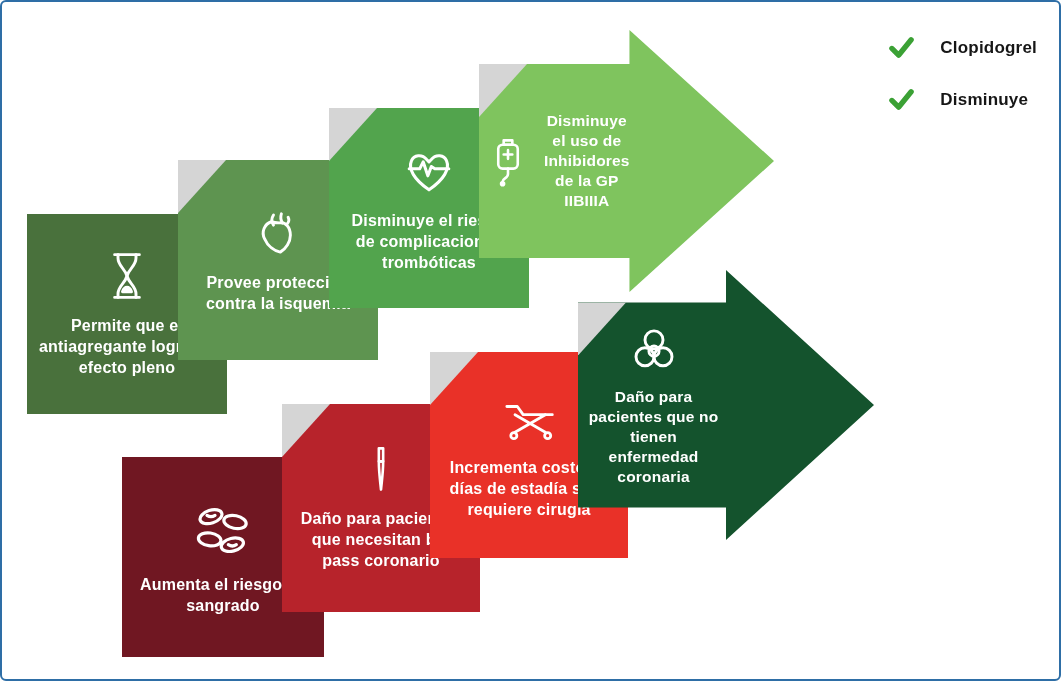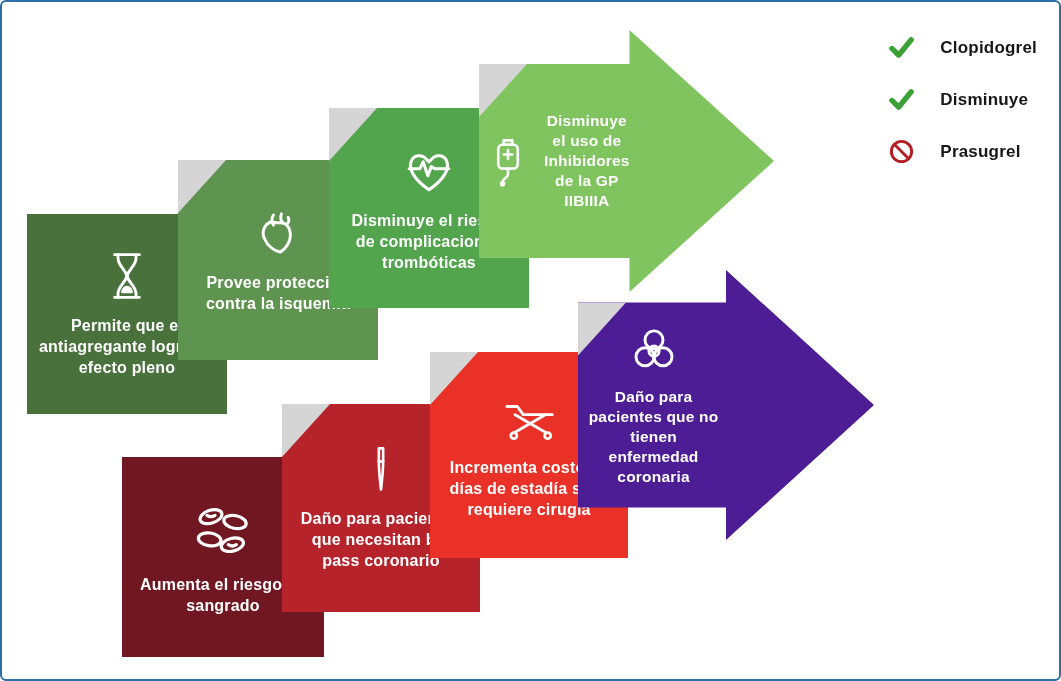--- a/index.html
+++ b/index.html
@@ -44,21 +44,21 @@
   }
   .garrow .label{ font-size:15.5px; }
 
   
   .r1{ left:120px; top:455px; width:202px; height:200px; background:#701722; z-index:1; }
   .r2{ left:280px; top:402px; width:198px; height:208px; background:#b7232b; z-index:2; }
   .r3{ left:428px; top:350px; width:198px; height:206px; background:#e93128; z-index:3; }
 
   .rarrow{
     position:absolute; left:576px; top:268px; width:296px; height:270px;
-    background:#4c1d95; z-index:4;
+    background:#14532d; z-index:4;
     clip-path:polygon(0% 12%, 50% 12%, 50% 0%, 100% 50%, 50% 100%, 50% 88%, 0% 88%);
   }
   .rarrow .fold{ top:12%; }
   .rarrow .arrow-content{
     position:absolute; left:6px; top:12%; width:47%; height:76%;
     display:flex; flex-direction:column; align-items:center; justify-content:center;
     gap:10px; text-align:center; color:#fff;
   }
   .rarrow .label{ font-size:15.5px; }
 
@@ -200,25 +200,16 @@
 
     <div class="legend-row">
       <span class="icon">
         <svg width="27" height="27" viewBox="0 0 28 28" fill="none" stroke="#3ba135" stroke-width="5.5" stroke-linecap="round" stroke-linejoin="round">
           <path d="M4 15l7 7L24 6"></path>
         </svg>
       </span>
       <span class="legend-label">Disminuye</span>
     </div>
 
-    <div class="legend-row">
-      <span class="icon">
-        <svg width="27" height="27" viewBox="0 0 28 28" fill="none" stroke="#b21f24" stroke-width="3" stroke-linecap="round">
-          <circle cx="14" cy="14" r="10.5"></circle>
-          <path d="M6.8 6.8L21.2 21.2"></path>
-        </svg>
-      </span>
-      <span class="legend-label">Prasugrel</span>
-    </div>
 
   </aside>
 
 </div>
 
 </body></html>

